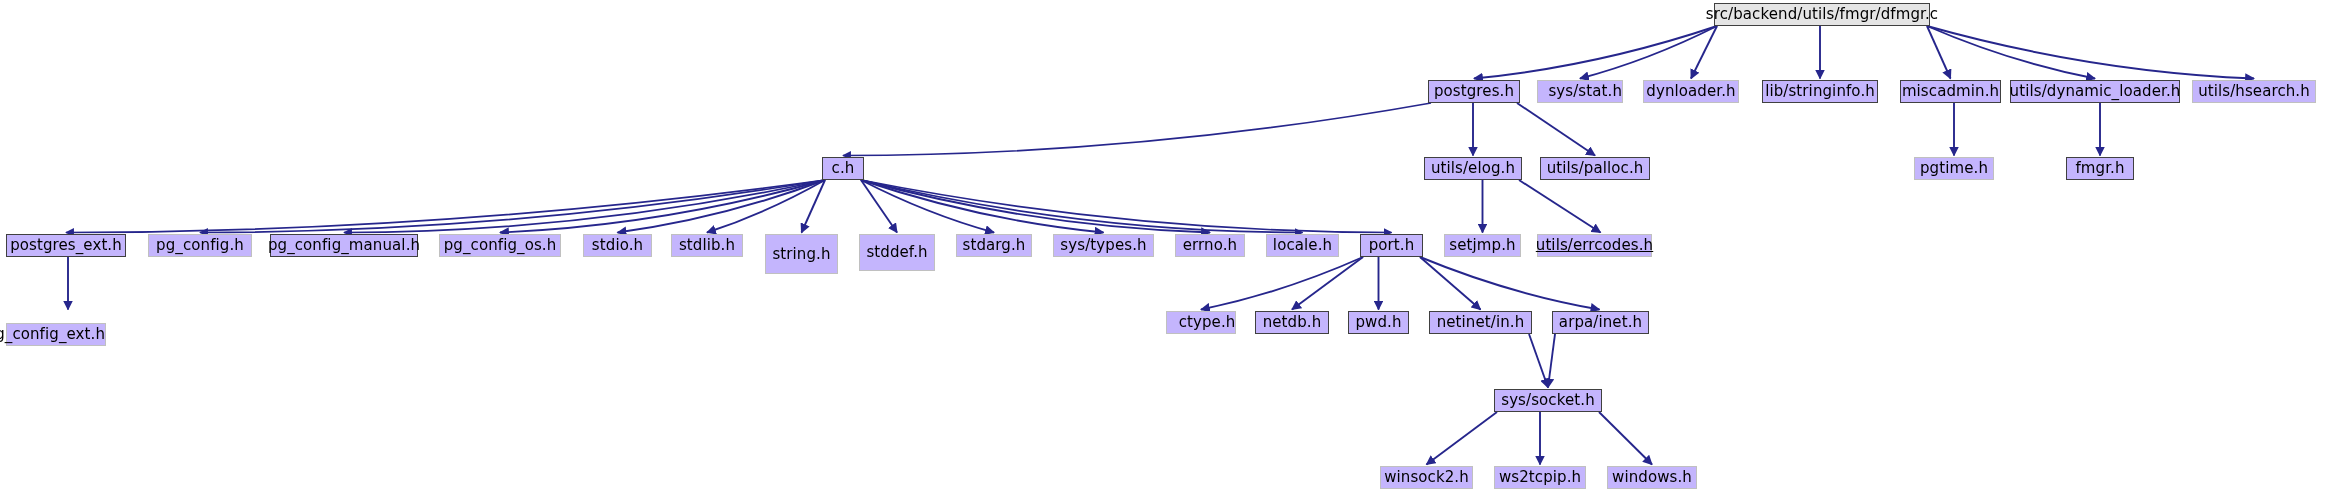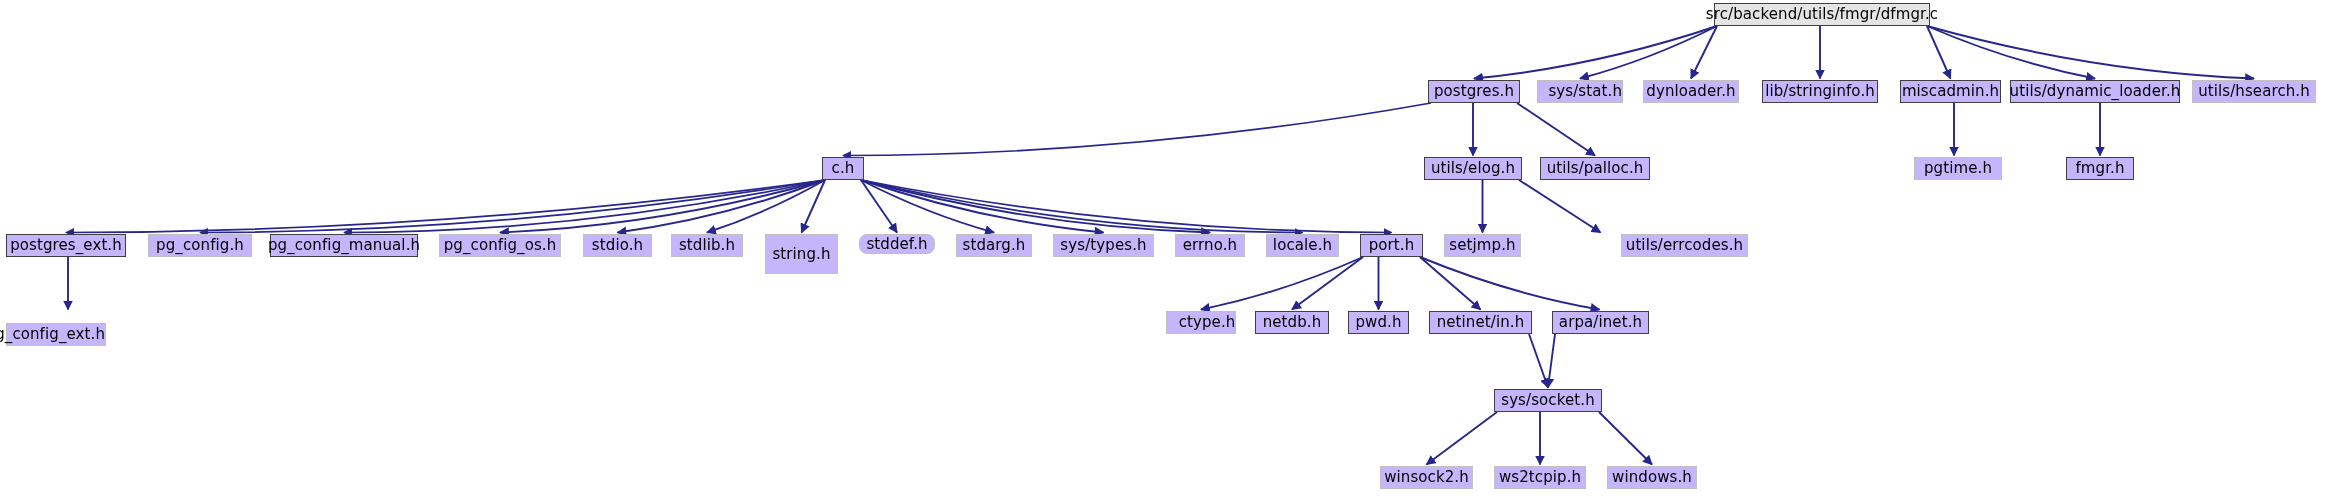--- a/index.html
+++ b/index.html
@@ -105,21 +105,21 @@
       </div>
       <div class="node" style="left: 2192px; top: 80px; width: 124px; height: 23px;">
         <span>utils/hsearch.h</span>
       </div>
       <div class="node bold" style="left: 1424px; top: 157px; width: 98px; height: 23px;">
         <span>utils/elog.h</span>
       </div>
       <div class="node bold" style="left: 1540px; top: 157px; width: 110px; height: 23px;">
         <span>utils/palloc.h</span>
       </div>
-      <div class="node" style="left: 1914px; top: 157px; width: 88px; height: 23px;">
+      <div class="node" style="left: 1914px; top: 157px; width: 80px; height: 23px;">
         <span>pgtime.h</span>
       </div>
       <div class="node bold" style="left: 2066px; top: 157px; width: 68px; height: 23px;">
         <span>fmgr.h</span>
       </div>
       <div class="node bold" style="left: 822px; top: 157px; width: 42px; height: 23px;">
         <span>c.h</span>
       </div>
       <div class="node bold" style="left: 6px; top: 234px; width: 120px; height: 23px;">
         <span>postgres_ext.h</span>
@@ -135,42 +135,42 @@
       </div>
       <div class="node" style="left: 583px; top: 234px; width: 69px; height: 23px;">
         <span>stdio.h</span>
       </div>
       <div class="node" style="left: 671px; top: 234px; width: 72px; height: 23px;">
         <span>stdlib.h</span>
       </div>
       <div class="node" style="left: 765px; top: 234px; width: 73px; height: 40px;">
         <span>string.h</span>
       </div>
-      <div class="node" style="left: 859px; top: 234px; width: 76px; height: 20px; border-radius: 8px;">
+      <div class="node" style="left: 859px; top: 234px; width: 76px; height: 37px;">
         <span>stddef.h</span>
       </div>
       <div class="node" style="left: 956px; top: 234px; width: 76px; height: 23px;">
         <span>stdarg.h</span>
       </div>
       <div class="node" style="left: 1053px; top: 234px; width: 101px; height: 23px;">
         <span>sys/types.h</span>
       </div>
       <div class="node" style="left: 1175px; top: 234px; width: 70px; height: 23px;">
         <span>errno.h</span>
       </div>
       <div class="node" style="left: 1266px; top: 234px; width: 73px; height: 23px;">
         <span>locale.h</span>
       </div>
       <div class="node bold" style="left: 1360px; top: 234px; width: 63px; height: 23px;">
         <span>port.h</span>
       </div>
       <div class="node" style="left: 1444px; top: 234px; width: 77px; height: 23px;">
         <span>setjmp.h</span>
       </div>
-      <div class="node" style="left: 1621px; top: 234px; width: 127px; height: 23px;">
+      <div class="node" style="left: 1537px; top: 234px; width: 115px; height: 23px; text-decoration: underline;">
         <span>utils/errcodes.h</span>
       </div>
       <div class="node" style="left: 6px; top: 323px; width: 100px; height: 23px; justify-content: flex-end;">
         <span>pg_config_ext.h</span>
       </div>
       <div class="node" style="left: 1166px; top: 311px; width: 70px; height: 23px; padding-left: 12px;">
         <span>ctype.h</span>
       </div>
       <div class="node bold" style="left: 1255px; top: 311px; width: 74px; height: 23px;">
         <span>netdb.h</span>

